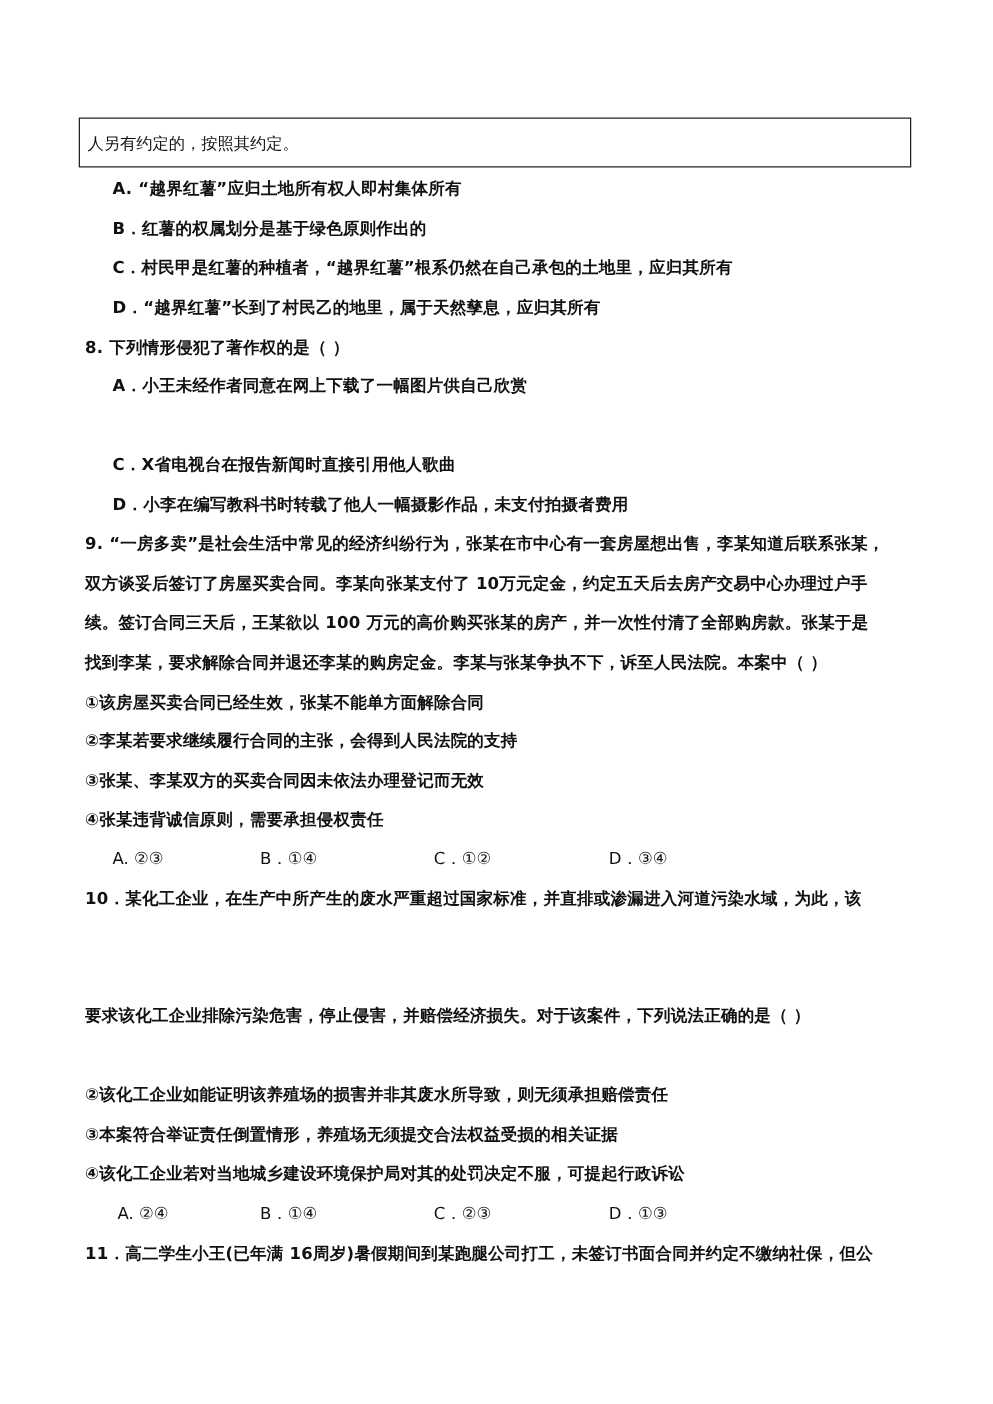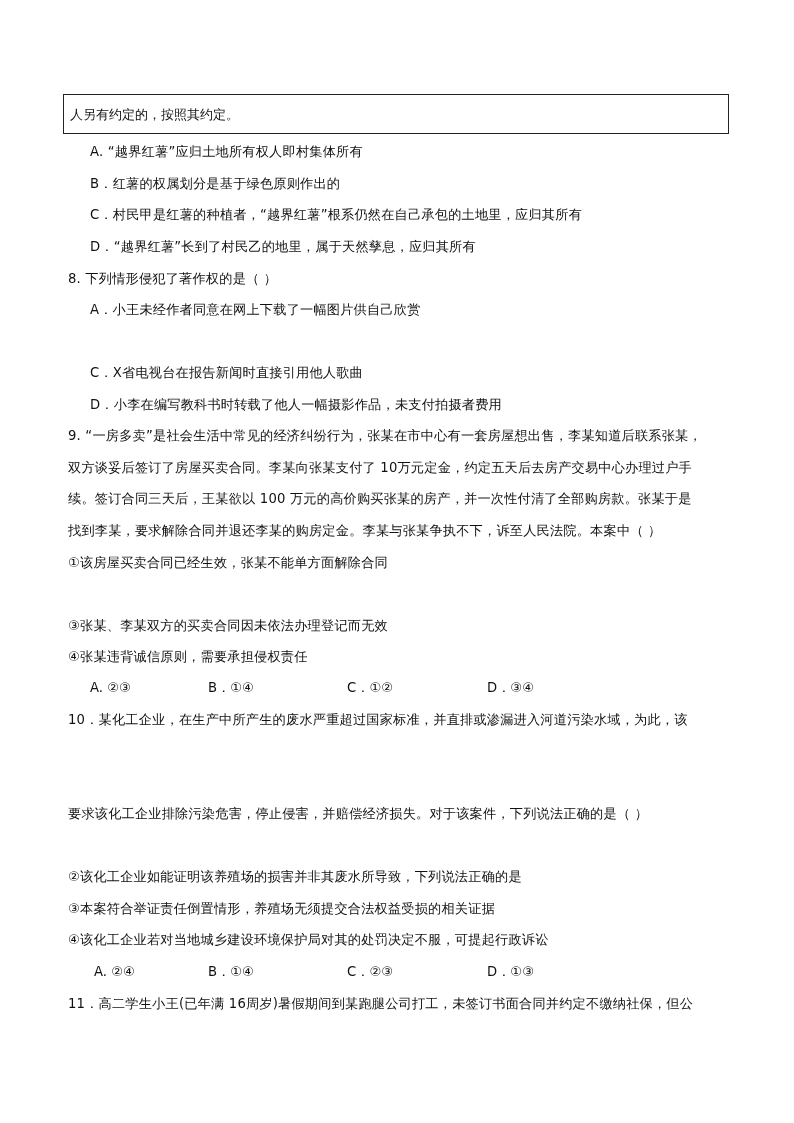--- a/index.html
+++ b/index.html
@@ -10,20 +10,21 @@
   }
   .page { position: absolute; left: 0; top: 0; width: 794px; height: 1123px; }
   .box {
     position: absolute; left: 63px; top: 94px; width: 666px; height: 40px;
     border: 1px solid #222; box-sizing: border-box;
   }
   .box .t { position: absolute; left: 6px; top: 11px; font-size: 13px; }
   .line {
     position: absolute; font-size: 13.2px; line-height: 16px; white-space: nowrap;
     letter-spacing: 0.2px;
+    font-weight: bold;
   }
   .opt { left: 90px; }
   .q { left: 68px; }
   .sub { left: 68px; text-align: right; }
   .choice { position: absolute; font-size: 13.2px; line-height: 16px; white-space: nowrap; }
 </style>
 </head>
 <body>
 
 <div class="page">
@@ -40,30 +41,31 @@
   <div class="line q" style="top:271px">8.  下列情形侵犯了著作权的是（                                    ）</div>
   <div class="line opt" style="top:302px"><span>A．</span><span>小王未经作者同意在网上下载了一幅图片供自己欣赏</span></div>
   <div class="line opt" style="top:365px"><span>C．</span><span>X省电视台在报告新闻时直接引用他人歌曲</span></div>
   <div class="line opt" style="top:397px"><span>D．</span><span>小李在编写教科书时转载了他人一幅摄影作品，未支付拍摄者费用</span></div>
 
   <div class="line q" style="top:428px">9.  “一房多卖”是社会生活中常见的经济纠纷行为，张某在市中心有一套房屋想出售，李某知道后联系张某，</div>
   <div class="line q" style="top:460px">双方谈妥后签订了房屋买卖合同。李某向张某支付了  10万元定金，约定五天后去房产交易中心办理过户手</div>
   <div class="line q" style="top:491px">续。签订合同三天后，王某欲以  100 万元的高价购买张某的房产，并一次性付清了全部购房款。张某于是</div>
   <div class="line q" style="top:523px">找到李某，要求解除合同并退还李某的购房定金。李某与张某争执不下，诉至人民法院。本案中（  ）</div>
   <div class="line sub" style="top:555px">①该房屋买卖合同已经生效，张某不能单方面解除合同</div>
+  <div class="line sub" style="top:586px">②李某若要求继续履行合同的主张，会得到人民法院的支持</div>
   <div class="line sub" style="top:618px">③张某、李某双方的买卖合同因未依法办理登记而无效</div>
   <div class="line sub" style="top:649px">④张某违背诚信原则，需要承担侵权责任</div>
   <div class="choice" style="left:90px;top:680px"><span>A.</span> <span>②③</span></div>
   <div class="choice" style="left:208px;top:680px"><span>B．</span><span>①④</span></div>
   <div class="choice" style="left:347px;top:680px"><span>C．</span><span>①②</span></div>
   <div class="choice" style="left:487px;top:680px"><span>D．</span><span>③④</span></div>
 
   <div class="line q" style="top:712px">10．某化工企业，在生产中所产生的废水严重超过国家标准，并直排或渗漏进入河道污染水域，为此，该</div>
   <div class="line q" style="top:806px">要求该化工企业排除污染危害，停止侵害，并赔偿经济损失。对于该案件，下列说法正确的是（  ）</div>
-  <div class="line sub" style="top:869px">②该化工企业如能证明该养殖场的损害并非其废水所导致，下列说法正确的是</div>
+  <div class="line sub" style="top:869px">②该化工企业如能证明该养殖场的损害并非其废水所导致，则无须承担赔偿责任</div>
   <div class="line sub" style="top:901px">③本案符合举证责任倒置情形，养殖场无须提交合法权益受损的相关证据</div>
   <div class="line sub" style="top:932px">④该化工企业若对当地城乡建设环境保护局对其的处罚决定不服，可提起行政诉讼</div>
   <div class="choice" style="left:94px;top:964px"><span>A.</span> <span>②④</span></div>
   <div class="choice" style="left:208px;top:964px"><span>B．</span><span>①④</span></div>
   <div class="choice" style="left:347px;top:964px"><span>C．</span><span>②③</span></div>
   <div class="choice" style="left:487px;top:964px"><span>D．</span><span>①③</span></div>
 
   <div class="line q" style="top:996px">11．高二学生小王(已年满 16周岁)暑假期间到某跑腿公司打工，未签订书面合同并约定不缴纳社保，但公</div>
 
 </div>

